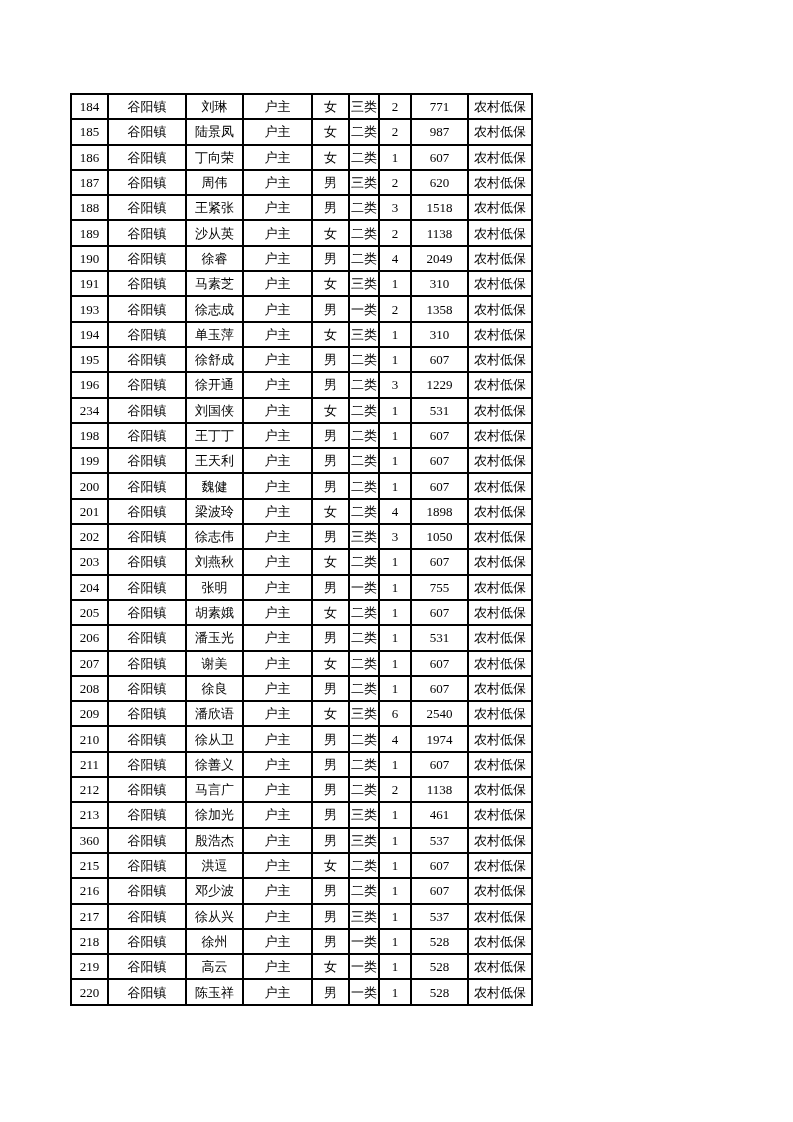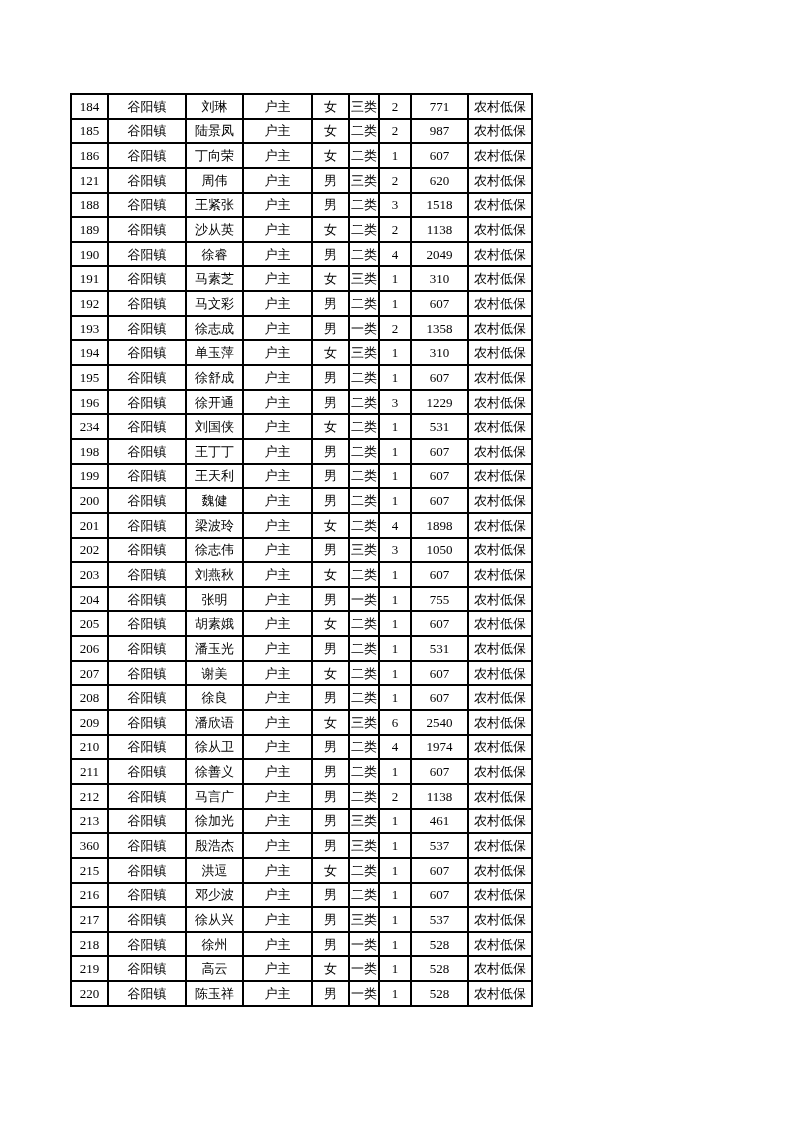--- a/index.html
+++ b/index.html
@@ -97,21 +97,21 @@
           <td>谷阳镇</td>
           <td>丁向荣</td>
           <td>户主</td>
           <td>女</td>
           <td>二类</td>
           <td>1</td>
           <td>607</td>
           <td>农村低保</td>
         </tr>
         <tr>
-          <td>121</td>
+          <td>187</td>
           <td>谷阳镇</td>
           <td>周伟</td>
           <td>户主</td>
           <td>男</td>
           <td>三类</td>
           <td>2</td>
           <td>620</td>
           <td>农村低保</td>
         </tr>
         <tr>
@@ -149,31 +149,20 @@
         </tr>
         <tr>
           <td>191</td>
           <td>谷阳镇</td>
           <td>马素芝</td>
           <td>户主</td>
           <td>女</td>
           <td>三类</td>
           <td>1</td>
           <td>310</td>
-          <td>农村低保</td>
-        </tr>
-        <tr>
-          <td>192</td>
-          <td>谷阳镇</td>
-          <td>马文彩</td>
-          <td>户主</td>
-          <td>男</td>
-          <td>二类</td>
-          <td>1</td>
-          <td>607</td>
           <td>农村低保</td>
         </tr>
         <tr>
           <td>193</td>
           <td>谷阳镇</td>
           <td>徐志成</td>
           <td>户主</td>
           <td>男</td>
           <td>一类</td>
           <td>2</td>

